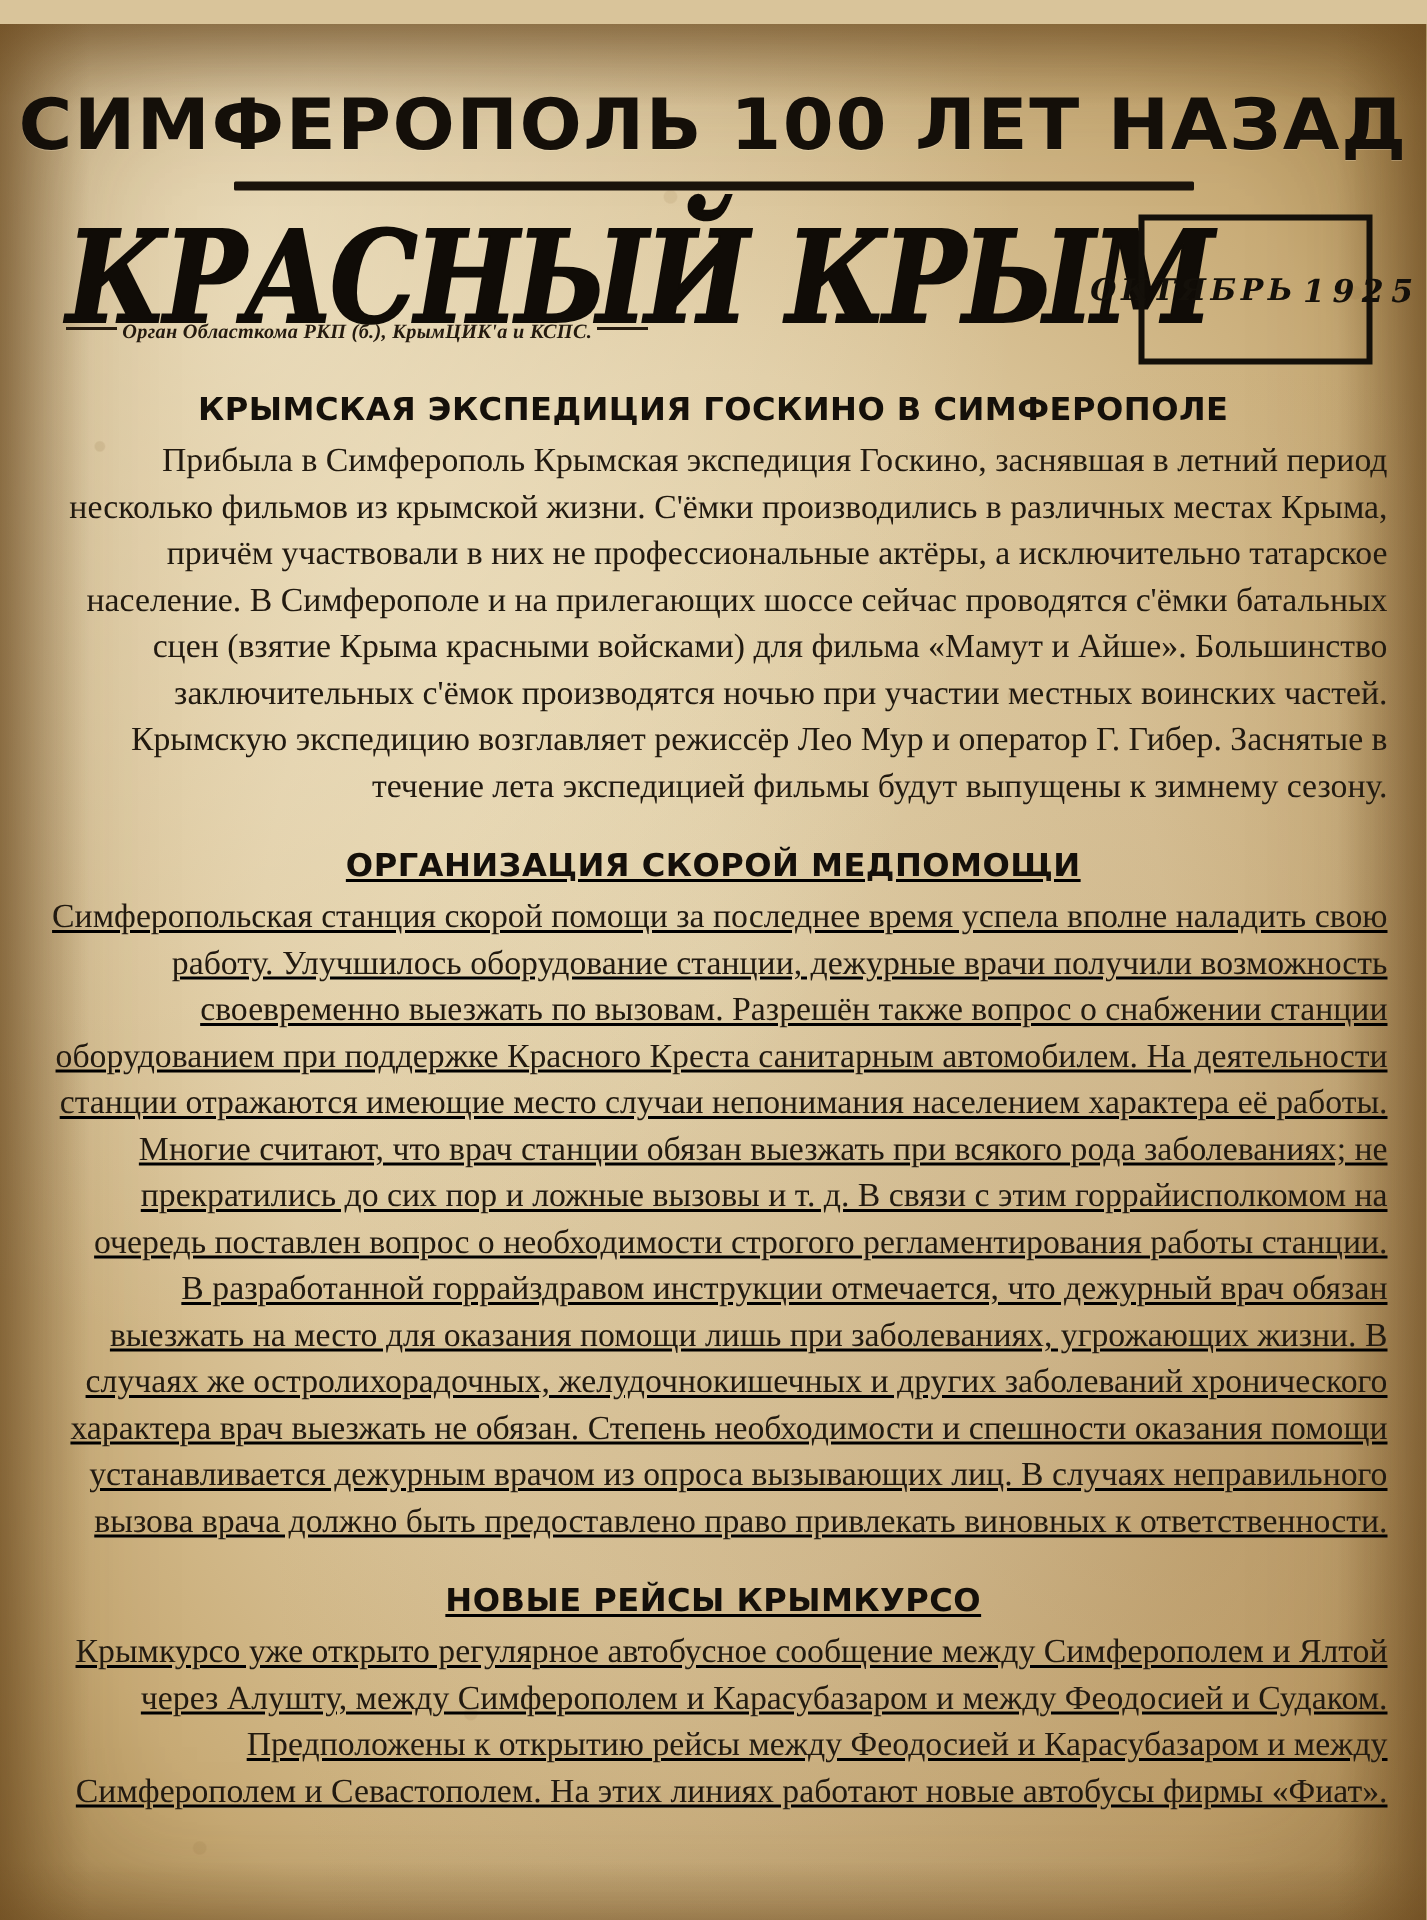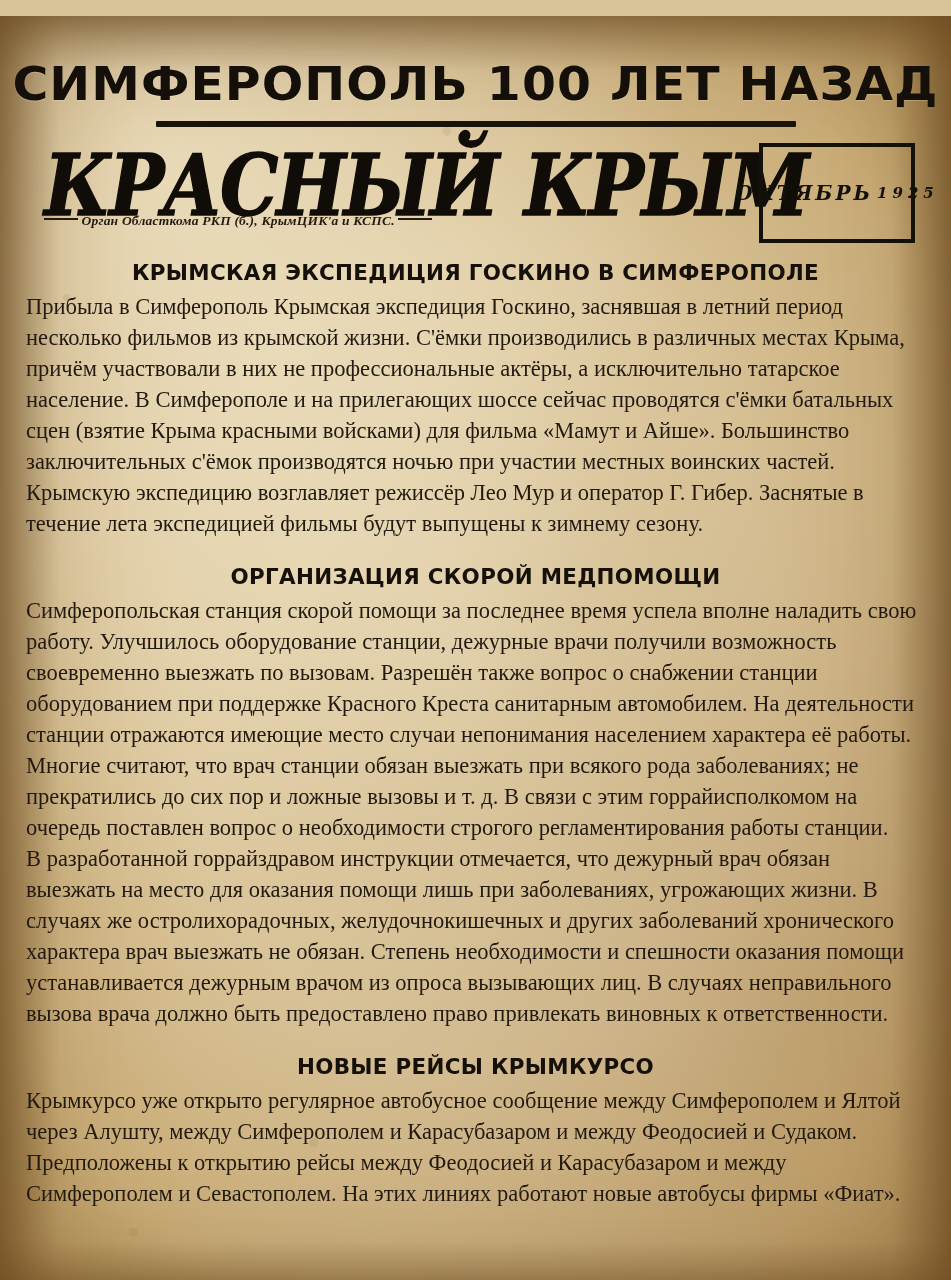--- a/index.html
+++ b/index.html
@@ -148,42 +148,42 @@
   }
   .date-box .m,
   .date-box .y {
     font-family: "DejaVu Serif", serif;
     font-weight: 700;
     color: #14100a;
     letter-spacing: 3px;
     font-size: 20px;
     line-height: 1;
   }
-  .date-box .y { font-size: 15px; letter-spacing: 5px; }
+  .date-box .y { font-size: 21px; letter-spacing: 5px; }
 
   
   .article { margin-top: 6px; }
-  .article + .article { margin-top: 26px; }
+  .article + .article { margin-top: 26px; text-decoration: underline; }
   .headline {
     font-family: "DejaVu Sans", sans-serif;
     font-weight: 700;
     font-size: 21px;
     text-align: center;
     color: #15100a;
     text-transform: uppercase;
     letter-spacing: .3px;
     margin-bottom: 6px;
     transform: scaleX(1.02);
   }
   .body-text {
     font-family: "Liberation Serif", serif;
     font-size: 22.5px;
     line-height: 31px;
     color: #221a10;
-    text-align: left;
+    text-align: right;
     margin: 0;
   }
   .body-text + .body-text { margin-top: 0; }
 </style>
 </head>
 <body>
 
 <div class="page">
   <div class="grain"></div>
   <div class="edge-stains"></div>

